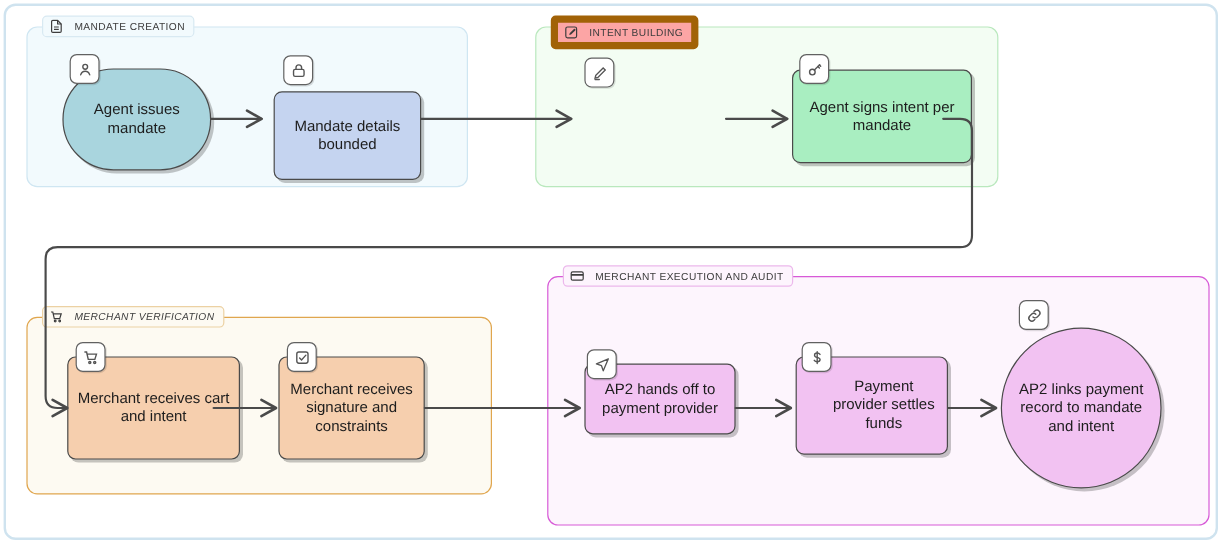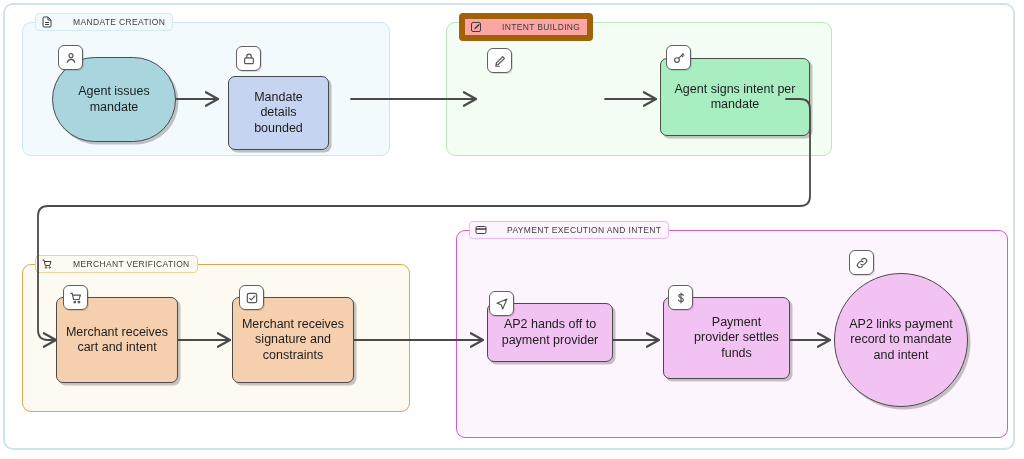--- a/index.html
+++ b/index.html
@@ -41,38 +41,38 @@
     border-radius: 9px;
     box-sizing: border-box;
     z-index: 1;
   }
   .cluster-label {
     position: absolute;
     top: -10px;
     left: 12px;
     display: flex;
     align-items: center;
-    gap: 20px;
+    gap: 9px;
     padding: 2px 7px 2px 5px;
     border-radius: 4px;
     font-size: 8.5px;
     letter-spacing: 0.35px;
     font-weight: 400;
     color: #3d3d3d;
     white-space: nowrap;
     box-sizing: border-box;
   }
   .cluster-label .ci { display:block; width:12px; height:12px; }
 
   .cl-mandate   { background:#f2fafd; border:1.4px solid #cfe6f2; }
   .cl-mandate   > .cluster-label { background:#f2fafd; border:1px solid #d8e9f2; }
   .cl-intent    { background:#f3fdf3; border:1.4px solid #b9e8bd; }
   .cl-intent    > .cluster-label { background:#fca5a5; border:6px solid #a16207; }
   .cl-merchant  { background:#fdfaf2; border:1.4px solid #e0a64e; }
-  .cl-merchant  > .cluster-label { background:#fdfaf2; border:1px solid #ecd1a3; }
+  .cl-merchant  > .cluster-label { background:#fdfaf2; border:1px solid #ecd1a3;font-style:italic; }
   .cl-payment   { background:#fdf5fd; border:1.6px solid #d75ad7; }
   .cl-payment   > .cluster-label { background:#fdf4fd; border:1px solid #ecb8ec; }
 
   
   .node {
     position: absolute;
     box-sizing: border-box;
     display: flex;
     align-items: center;
     justify-content: center;
@@ -155,21 +155,21 @@
   </div>
 
   <div class="cluster cl-payment" style="left:456px; top:230px; width:552px; height:208px;">
     <div class="cluster-label">
       <span class="ci">
         <svg viewBox="0 0 24 24" fill="none" stroke="#3d3d3d" stroke-width="2">
           <rect x="2" y="5" width="20" height="14" rx="2.5"></rect>
           <path d="M2 10h20" stroke-width="3"></path>
         </svg>
       </span>
-      <span>PAYMENT EXECUTION AND INTENT</span>
+      <span>MERCHANT EXECUTION AND AUDIT</span>
     </div>
   </div>
 
   <svg id="edges" viewBox="0 0 1024 459">
     <defs>
       <marker id="arw" viewBox="0 0 12 12" refX="10" refY="6" markerWidth="9" markerHeight="9" orient="auto-start-reverse">
         <path d="M1 1 L10 6 L1 11" fill="none" stroke="#4a4a4a" stroke-width="1.6" stroke-linecap="round" stroke-linejoin="round"></path>
       </marker>
     </defs>
     <g fill="none" stroke="#4a4a4a" stroke-width="1.8" stroke-linecap="round" stroke-linejoin="round" marker-end="url(#arw)">
@@ -188,21 +188,21 @@
   <div class="node stadium n-blue-el" style="left:52px; top:57px; width:124px; height:85px;">
     <span class="lbl">Agent issues mandate</span>
   </div>
   <div class="badge" style="left:58px; top:45px;">
     <svg viewBox="0 0 24 24" fill="none" stroke="#555" stroke-width="2" stroke-linecap="round">
       <circle cx="12" cy="8" r="3.4"></circle>
         <path d="M5.5 19.5c1.2-3.6 4-5.2 6.5-5.2s5.3 1.6 6.5 5.2"></path>
     </svg>
   </div>
 
-  <div class="node rect n-blue" style="left:228px; top:76px; width:101px; height:74px;">
+  <div class="node rect n-blue" style="left:228px; top:76px; width:123px; height:74px;">
     <span class="lbl">Mandate details bounded</span>
   </div>
   <div class="badge" style="left:236px; top:46px;">
     <svg viewBox="0 0 24 24" fill="none" stroke="#555" stroke-width="2" stroke-linecap="round">
       <rect x="4.5" y="10" width="15" height="10" rx="2.2"></rect>
       <path d="M8 10V7.5a4 4 0 0 1 8 0V10"></path>
     </svg>
   </div>
 
   <div class="badge" style="left:487px; top:48px;">
@@ -217,21 +217,21 @@
   </div>
   <div class="badge" style="left:666px; top:45px;">
     <svg viewBox="0 0 24 24" fill="none" stroke="#555" stroke-width="2" stroke-linecap="round">
       <circle cx="8.5" cy="15.5" r="4"></circle>
       <path d="M11.4 12.6L19 5"></path>
         <path d="M16.4 7.6l2.2 2.2"></path>
         <path d="M18.6 5.4l1.8 1.8"></path>
     </svg>
   </div>
 
-  <div class="node rect n-orange" style="left:56px; top:297px; width:122px; height:86px;">
+  <div class="node rect n-orange" style="left:56px; top:297px; width:144px; height:86px;">
     <span class="lbl">Merchant receives cart and intent</span>
   </div>
   <div class="badge" style="left:63px; top:285px;">
     <svg viewBox="0 0 24 24" fill="none" stroke="#555" stroke-width="2" stroke-linecap="round">
       <path d="M3 4h2.4l2.4 10.5h9.4L19.5 7H6.2"></path>
       <circle cx="10" cy="19" r="1.5"></circle>
         <circle cx="17" cy="19" r="1.5"></circle>
     </svg>
   </div>
 

